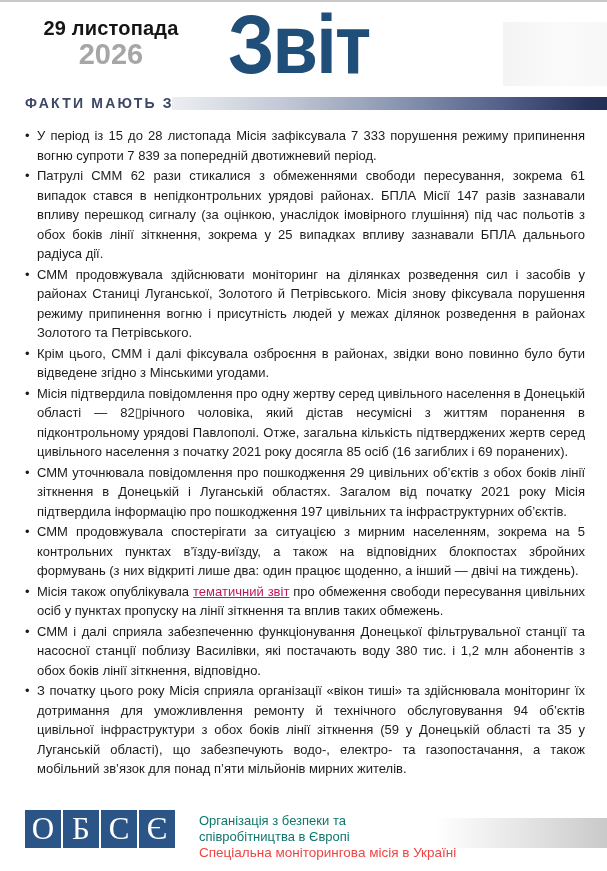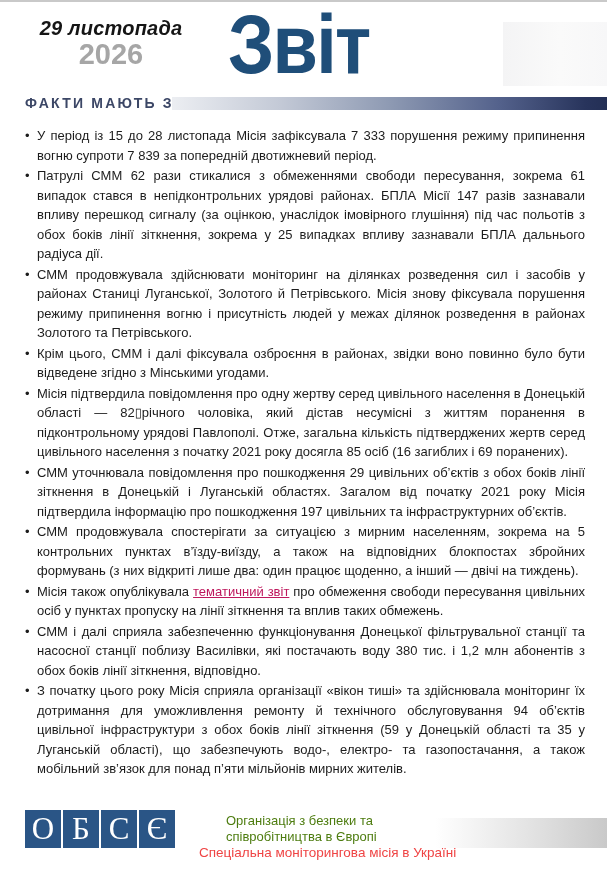--- a/index.html
+++ b/index.html
@@ -9,21 +9,21 @@
     -webkit-font-smoothing:antialiased;
   }
   .page{position:relative;width:607px;height:871px;}
 
   
   .top-rule{position:absolute;left:0;top:0;width:100%;height:2px;background:#c9c9c9;}
 
   
   .masthead{position:absolute;left:0;top:2px;width:100%;height:92px;}
   .date-block{position:absolute;left:28px;top:14px;width:166px;text-align:center;}
-  .date-line1{font-size:20px;font-weight:bold;color:#151515;line-height:24px;letter-spacing:0.2px;font-style:italic;}
+  .date-line1{font-size:20px;font-weight:bold;color:#151515;line-height:24px;letter-spacing:0.2px;}
   .date-line2{font-size:29px;font-weight:bold;color:#a6a6a6;line-height:28px;margin-top:0px;}
   .report-title{
     position:absolute;left:228px;top:0;margin:0;
     font-size:84px;line-height:84px;font-weight:bold;color:#1f4e79;
     letter-spacing:-2px;transform:scaleX(0.88);transform-origin:left top;
     white-space:nowrap;
   }
   .corner-shade{position:absolute;right:0;top:20px;width:104px;height:64px;
     background:linear-gradient(to right,#f4f4f5 0%,#fafafa 55%,#f7f7f8 100%);}
 
@@ -49,21 +49,21 @@
   .footer-band{position:absolute;left:435px;right:0;top:10px;height:30px;
     background:linear-gradient(to right,#ffffff 0%,#e3e3e3 55%,#c9c9c9 100%);}
   .footer-inner{position:absolute;left:25px;top:2px;display:flex;align-items:flex-start;}
   .logo{display:flex;}
   .logo-square{
     width:36px;height:38px;margin-right:2px;background:#2a5586;color:#ffffff;
     font-family:"Liberation Serif",serif;font-size:31px;line-height:38px;
     display:inline-block;text-align:center;
   }
   .footer-text{margin-left:22px;padding-top:3px;}
-  .org-line{font-size:13px;color:#4d7c0f;line-height:15.5px;margin-left:27px;}
+  .org-line{font-size:13px;color:#0f766e;line-height:15.5px;}
   .mission-line{font-size:13.5px;color:#ef4444;font-weight:normal;line-height:17px;}
 </style>
 </head>
 <body>
 
 <div class="page">
 
   <div class="top-rule"></div>
 
   <header class="masthead">

